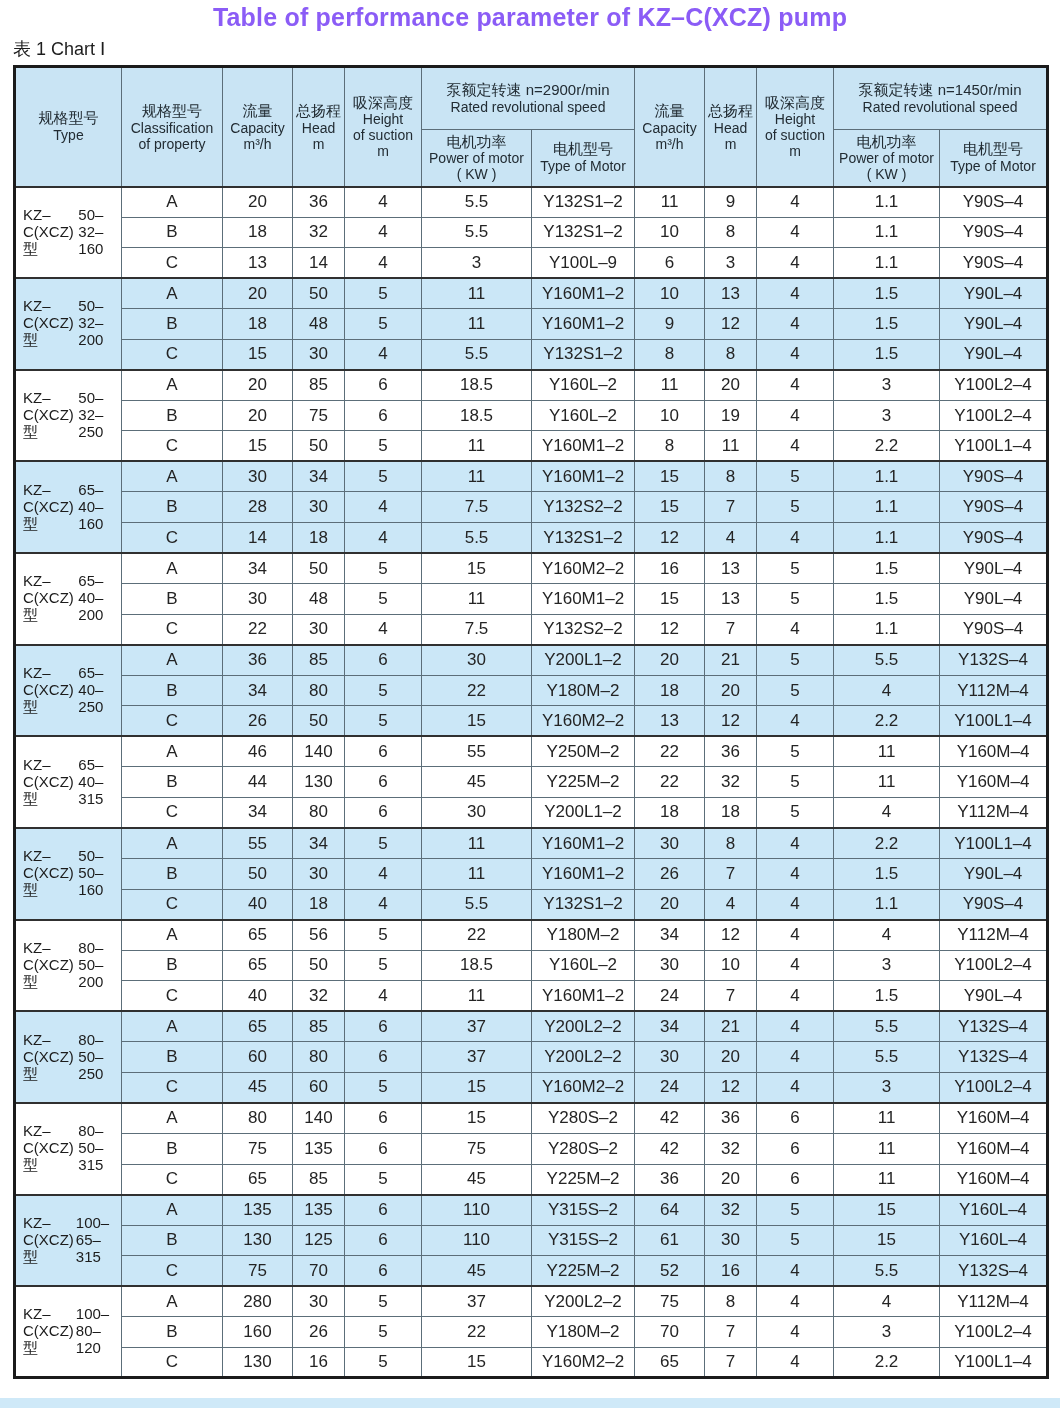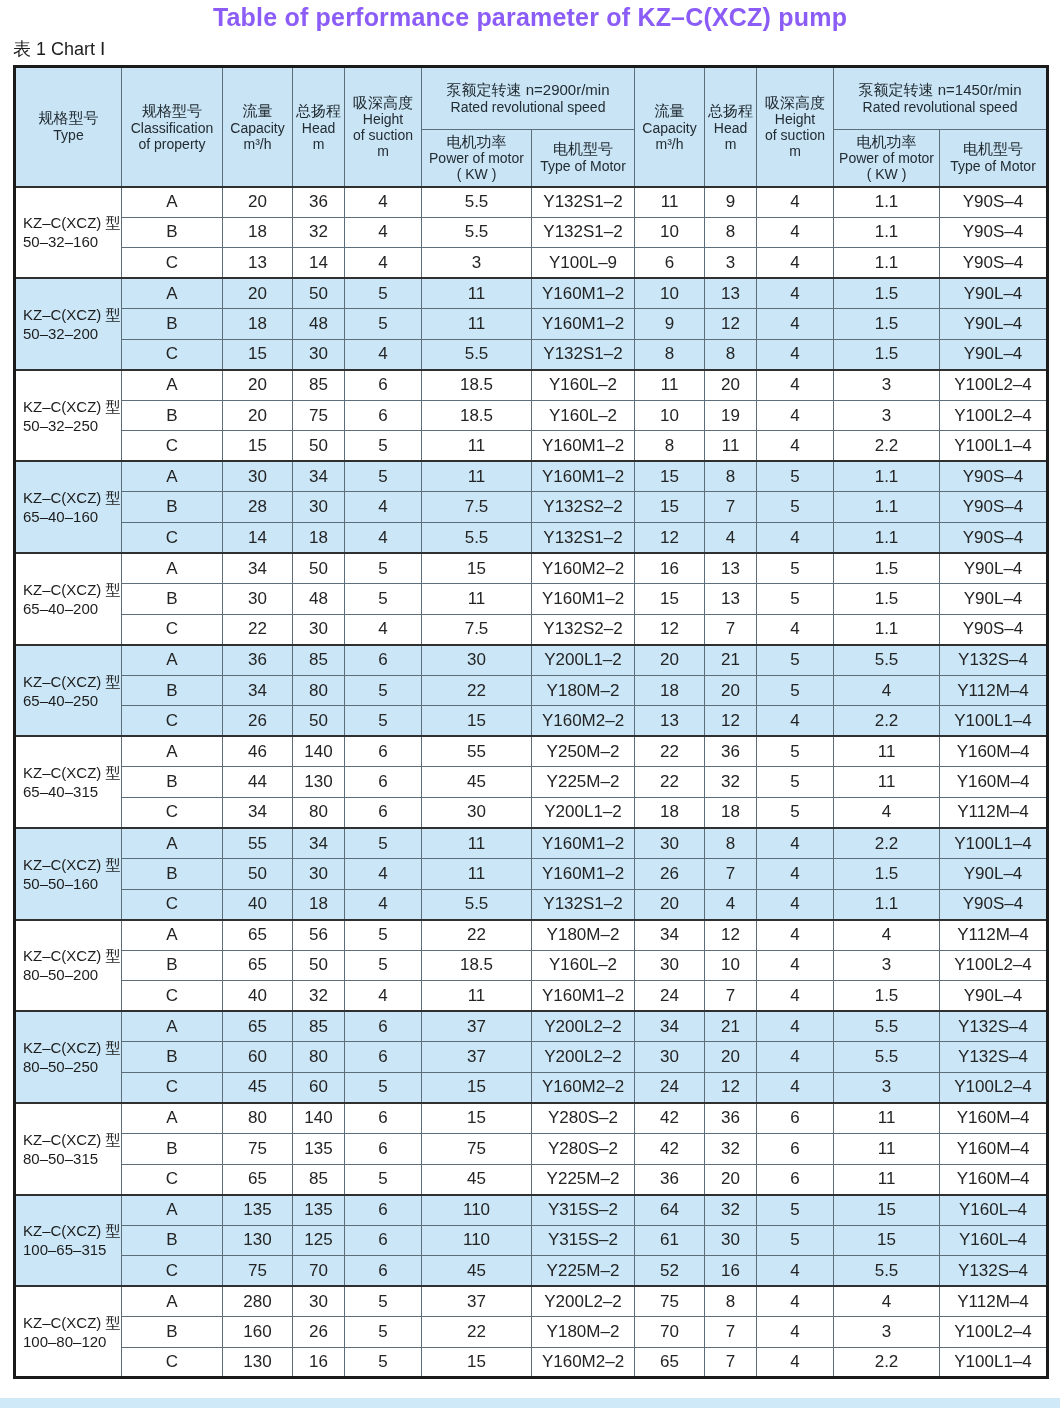--- a/index.html
+++ b/index.html
@@ -68,21 +68,21 @@
   tbody tr.shaded td { background: #cbe7f7; }
   tbody tr.group-start td { border-top: 2px solid #303030; }
   td.type-cell {
     text-align: left;
     font-size: 15px;
     color: #1c1c1c;
     vertical-align: middle;
   }
   td.type-cell .type-inner {
     display: flex;
-    flex-direction: column;
+    flex-direction: row;
     justify-content: space-evenly;
     align-items: flex-start;
     height: 100%;
     padding-left: 7px;
   }
   .bottom-strip {
     position: absolute;
     left: 0; bottom: 0;
     width: 1060px; height: 10px;
     background: #cfe9f8;

